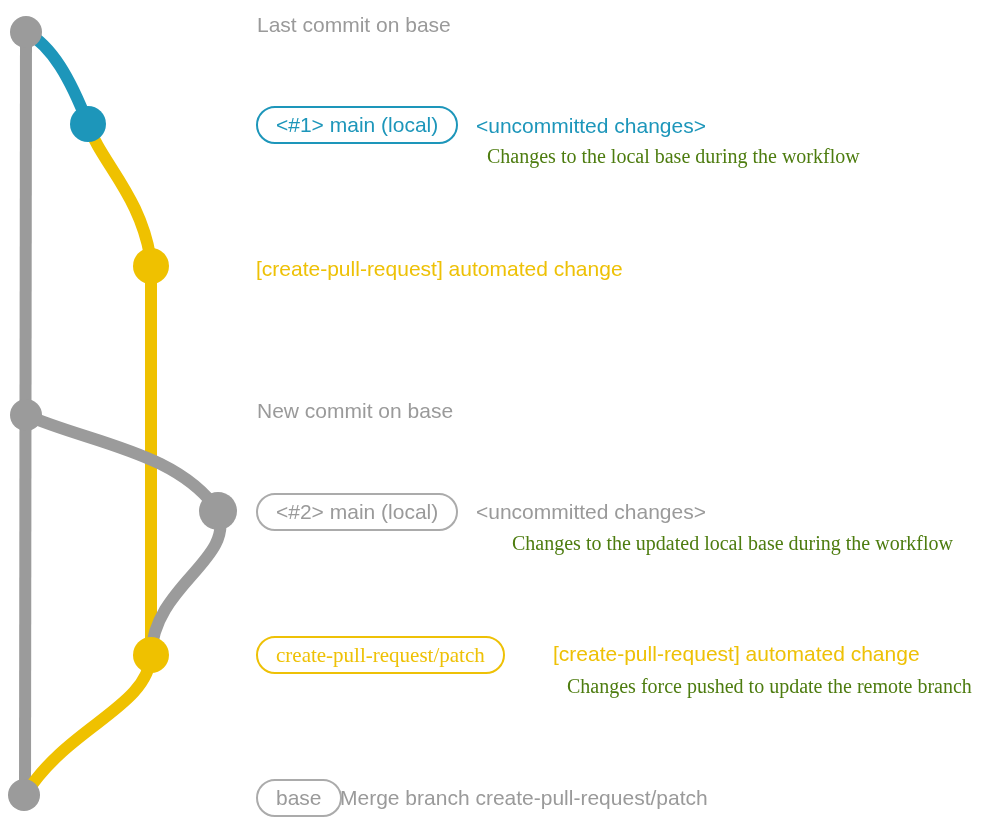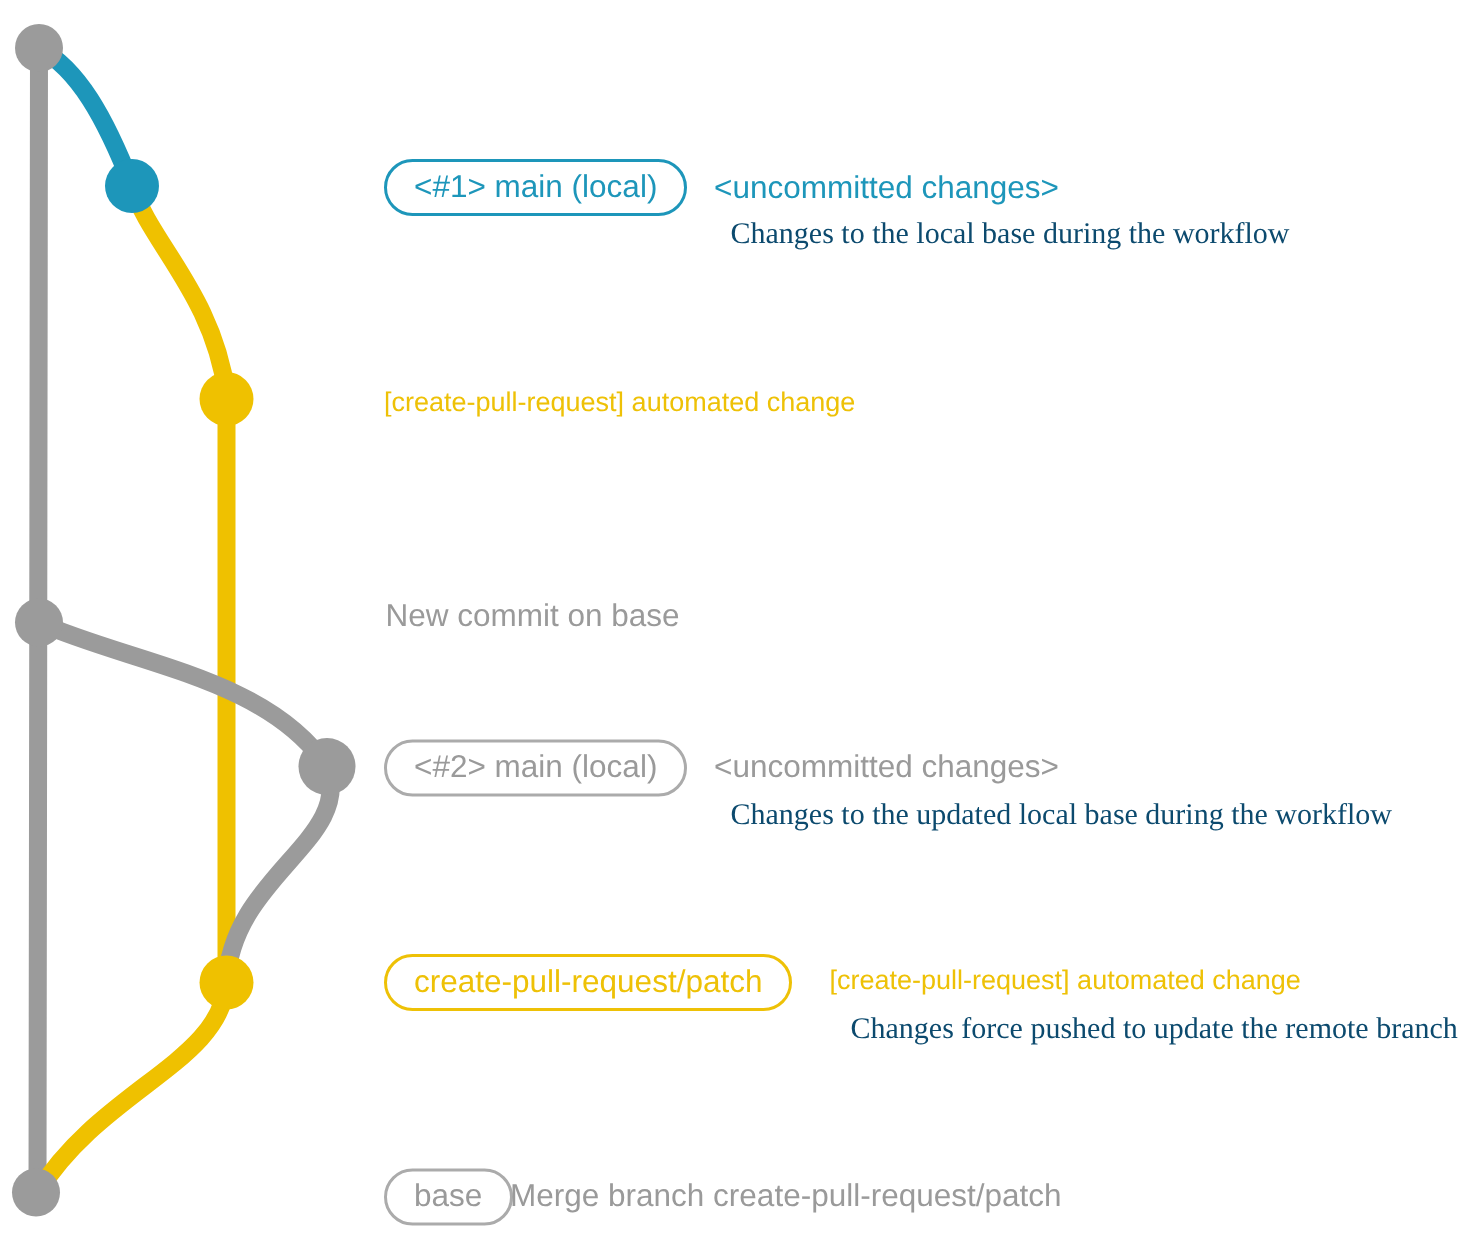--- a/index.html
+++ b/index.html
@@ -26,29 +26,29 @@
     font-size: 21px;
     line-height: 25px;
     color: #9a9a9a;
   }
   .heading-teal {
     font-size: 21px;
     line-height: 25px;
     color: #1d96ba;
   }
   .heading-yellow {
-    font-size: 18px;
+    font-size: 21px;
     line-height: 25px;
     color: #eec106;
   }
   .desc {
     font-family: "Liberation Serif", serif;
     font-size: 20px;
     line-height: 24px;
-    color: #0c4a6e;
+    color: #4d7c0f;
   }
   .badge {
     display: inline-flex;
     align-items: center;
     justify-content: center;
     height: 38px;
     padding: 0 18px;
     border-radius: 19px;
     font-size: 21px;
     box-sizing: border-box;
@@ -79,33 +79,34 @@
 
     <circle cx="26" cy="32" r="16" fill="#9b9b9b"></circle>
     <circle cx="88" cy="124" r="18" fill="#1d96ba"></circle>
     <circle cx="151" cy="266" r="18" fill="#efc100"></circle>
     <circle cx="26" cy="415" r="16" fill="#9b9b9b"></circle>
     <circle cx="218" cy="511" r="19" fill="#9b9b9b"></circle>
     <circle cx="151" cy="655" r="18" fill="#efc100"></circle>
     <circle cx="24" cy="795" r="16" fill="#9b9b9b"></circle>
   </svg>
 
+  <div class="abs heading-gray" style="left:257px; top:12px;">Last commit on base</div>
 
   <div class="abs badge badge-teal" style="left:256px; top:106px;">&lt;#1&gt; main (local)</div>
   <div class="abs heading-teal" style="left:476px; top:113px;">&lt;uncommitted changes&gt;</div>
   <div class="abs desc" style="left:487px; top:144px;">Changes to the local base during the workflow</div>
 
   <div class="abs heading-yellow" style="left:256px; top:256px;">[create-pull-request] automated change</div>
 
   <div class="abs heading-gray" style="left:257px; top:398px;">New commit on base</div>
 
   <div class="abs badge badge-gray" style="left:256px; top:493px;text-align:center;">&lt;#2&gt; main (local)</div>
   <div class="abs heading-gray" style="left:476px; top:499px;">&lt;uncommitted changes&gt;</div>
-  <div class="abs desc" style="left:487px; top:531px;">Changes to the updated local base during the workflow</div>
+  <div class="abs desc" style="left:512px; top:531px;">Changes to the updated local base during the workflow</div>
 
-  <div class="abs badge badge-yellow" style="left:256px; top:636px;">create-pull-request/patch</div>
+  <div class="abs badge badge-yellow" style="left:256px; top:636px;font-family:Liberation Serif, serif;">create-pull-request/patch</div>
   <div class="abs heading-yellow" style="left:553px; top:641px;">[create-pull-request] automated change</div>
   <div class="abs desc" style="left:567px; top:674px;">Changes force pushed to update the remote branch</div>
 
   <div class="abs badge badge-gray" style="left:256px; top:779px;">base</div>
   <div class="abs heading-gray" style="left:340px; top:785px;">Merge branch create-pull-request/patch</div>
 
 </div>
 
 </body></html>

